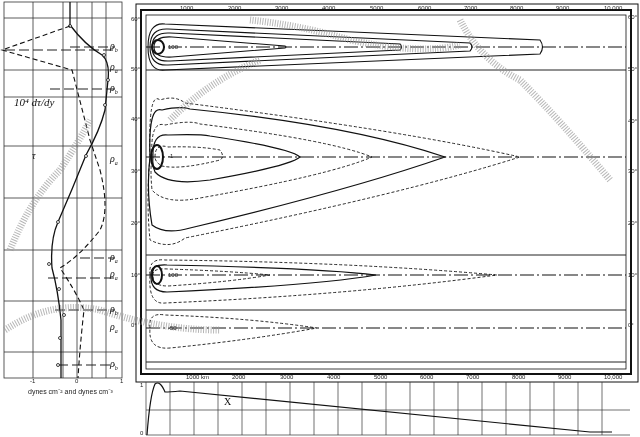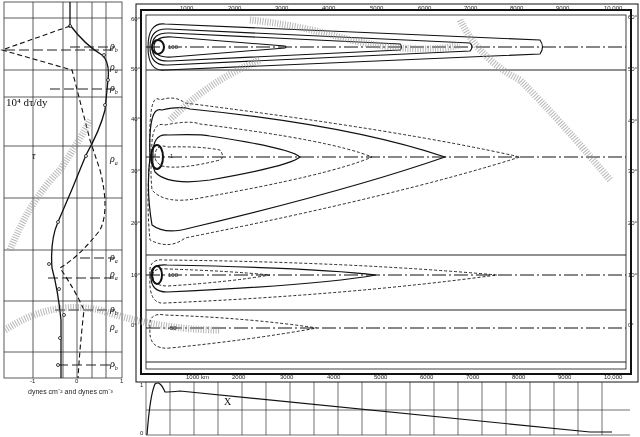--- a/index.html
+++ b/index.html
@@ -134,21 +134,21 @@
       <line x1="482" y1="382" x2="482" y2="435"></line>
     <line x1="506" y1="382" x2="506" y2="435"></line>
       <line x1="530" y1="382" x2="530" y2="435"></line>
     <line x1="554" y1="382" x2="554" y2="435"></line>
       <line x1="578" y1="382" x2="578" y2="435"></line>
     <line x1="602" y1="382" x2="602" y2="435"></line>
   </g>
   <path d="M147 435 Q150 395 155 384 Q160 380 165 392 Q170 392 180 391 L590 432 L612 432" stroke="#111" stroke-width="1.2" fill="none"></path>
 </svg>
 
-<div class="big" style="left:6px;top:96px;">10⁴ dτ/dy</div>
+<div class="big" style="left:14px;top:96px;font-style:italic;">10⁴ dτ/dy</div>
 <div class="rho" style="left:32px;top:150px;">τ</div>
 <div class="lbl" style="left:30px;top:378px;">-1</div>
 <div class="lbl" style="left:75px;top:378px;">0</div>
 <div class="lbl" style="left:120px;top:378px;">1</div>
 <div class="unit" style="left:28px;top:387px;">dynes cm⁻² and dynes cm⁻³</div>
 
 <div class="xlab" style="left:180px;top:5px;">1000</div>
 <div class="xlab" style="left:228px;top:5px;">2000</div>
 <div class="xlab" style="left:275px;top:5px;">3000</div>
 <div class="xlab" style="left:322px;top:5px;">4000</div>

